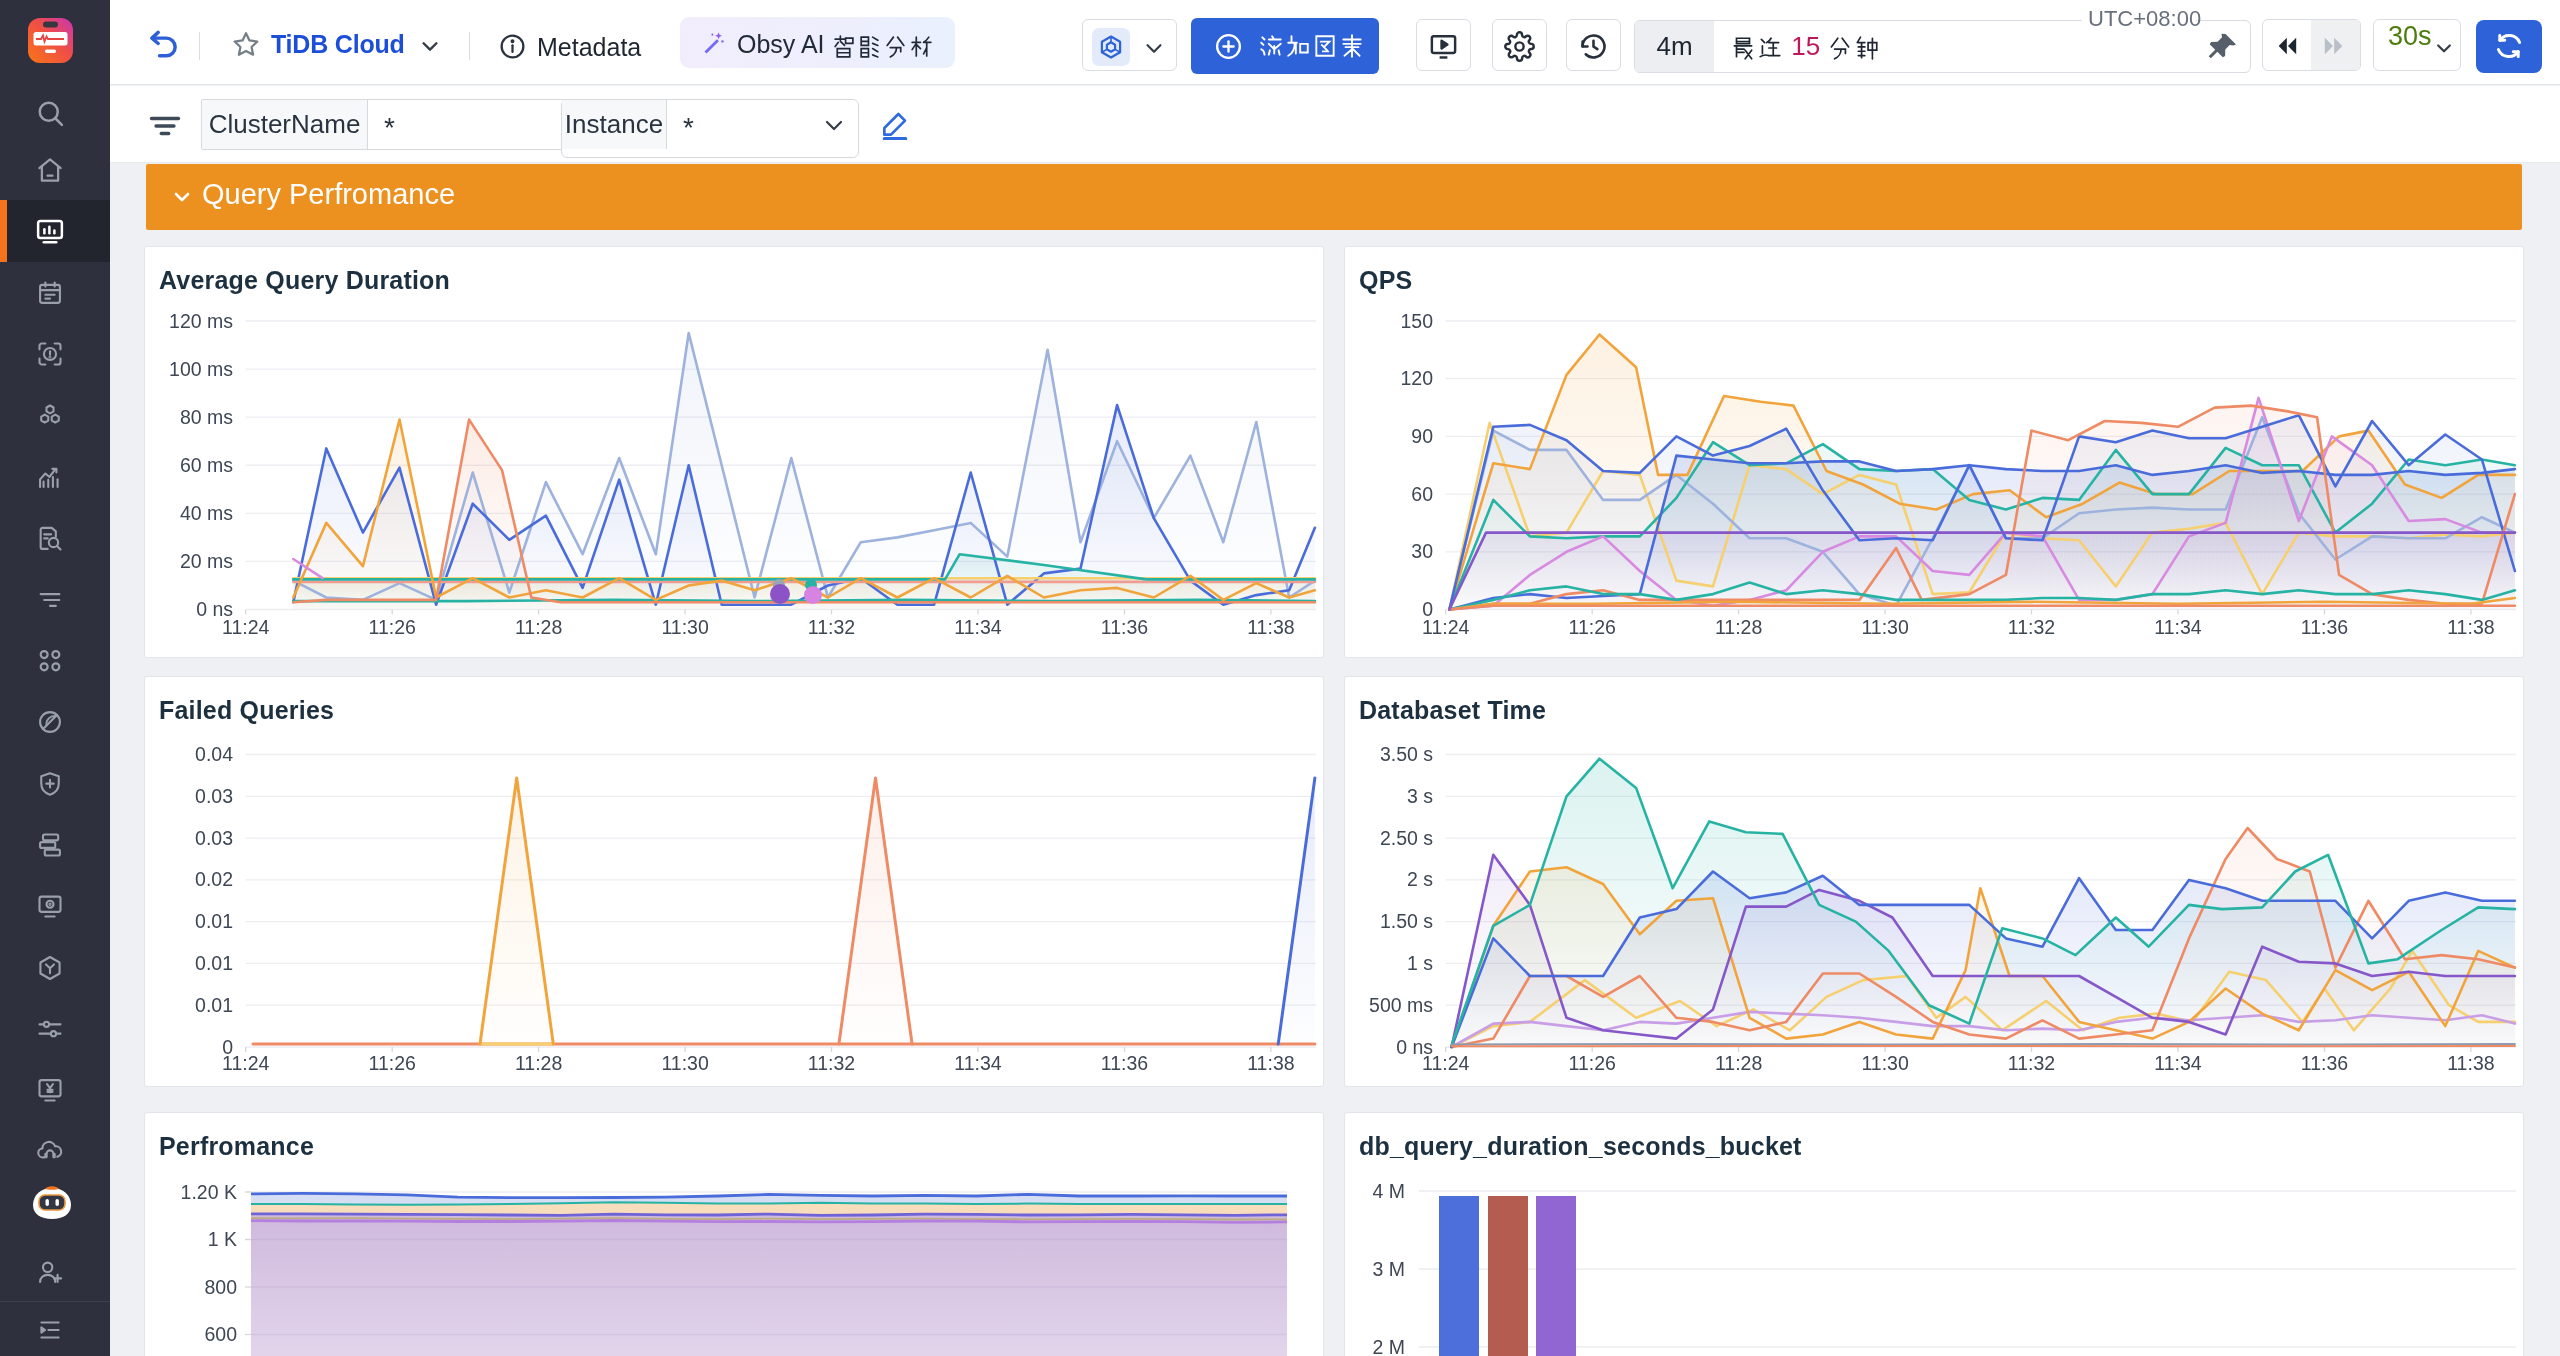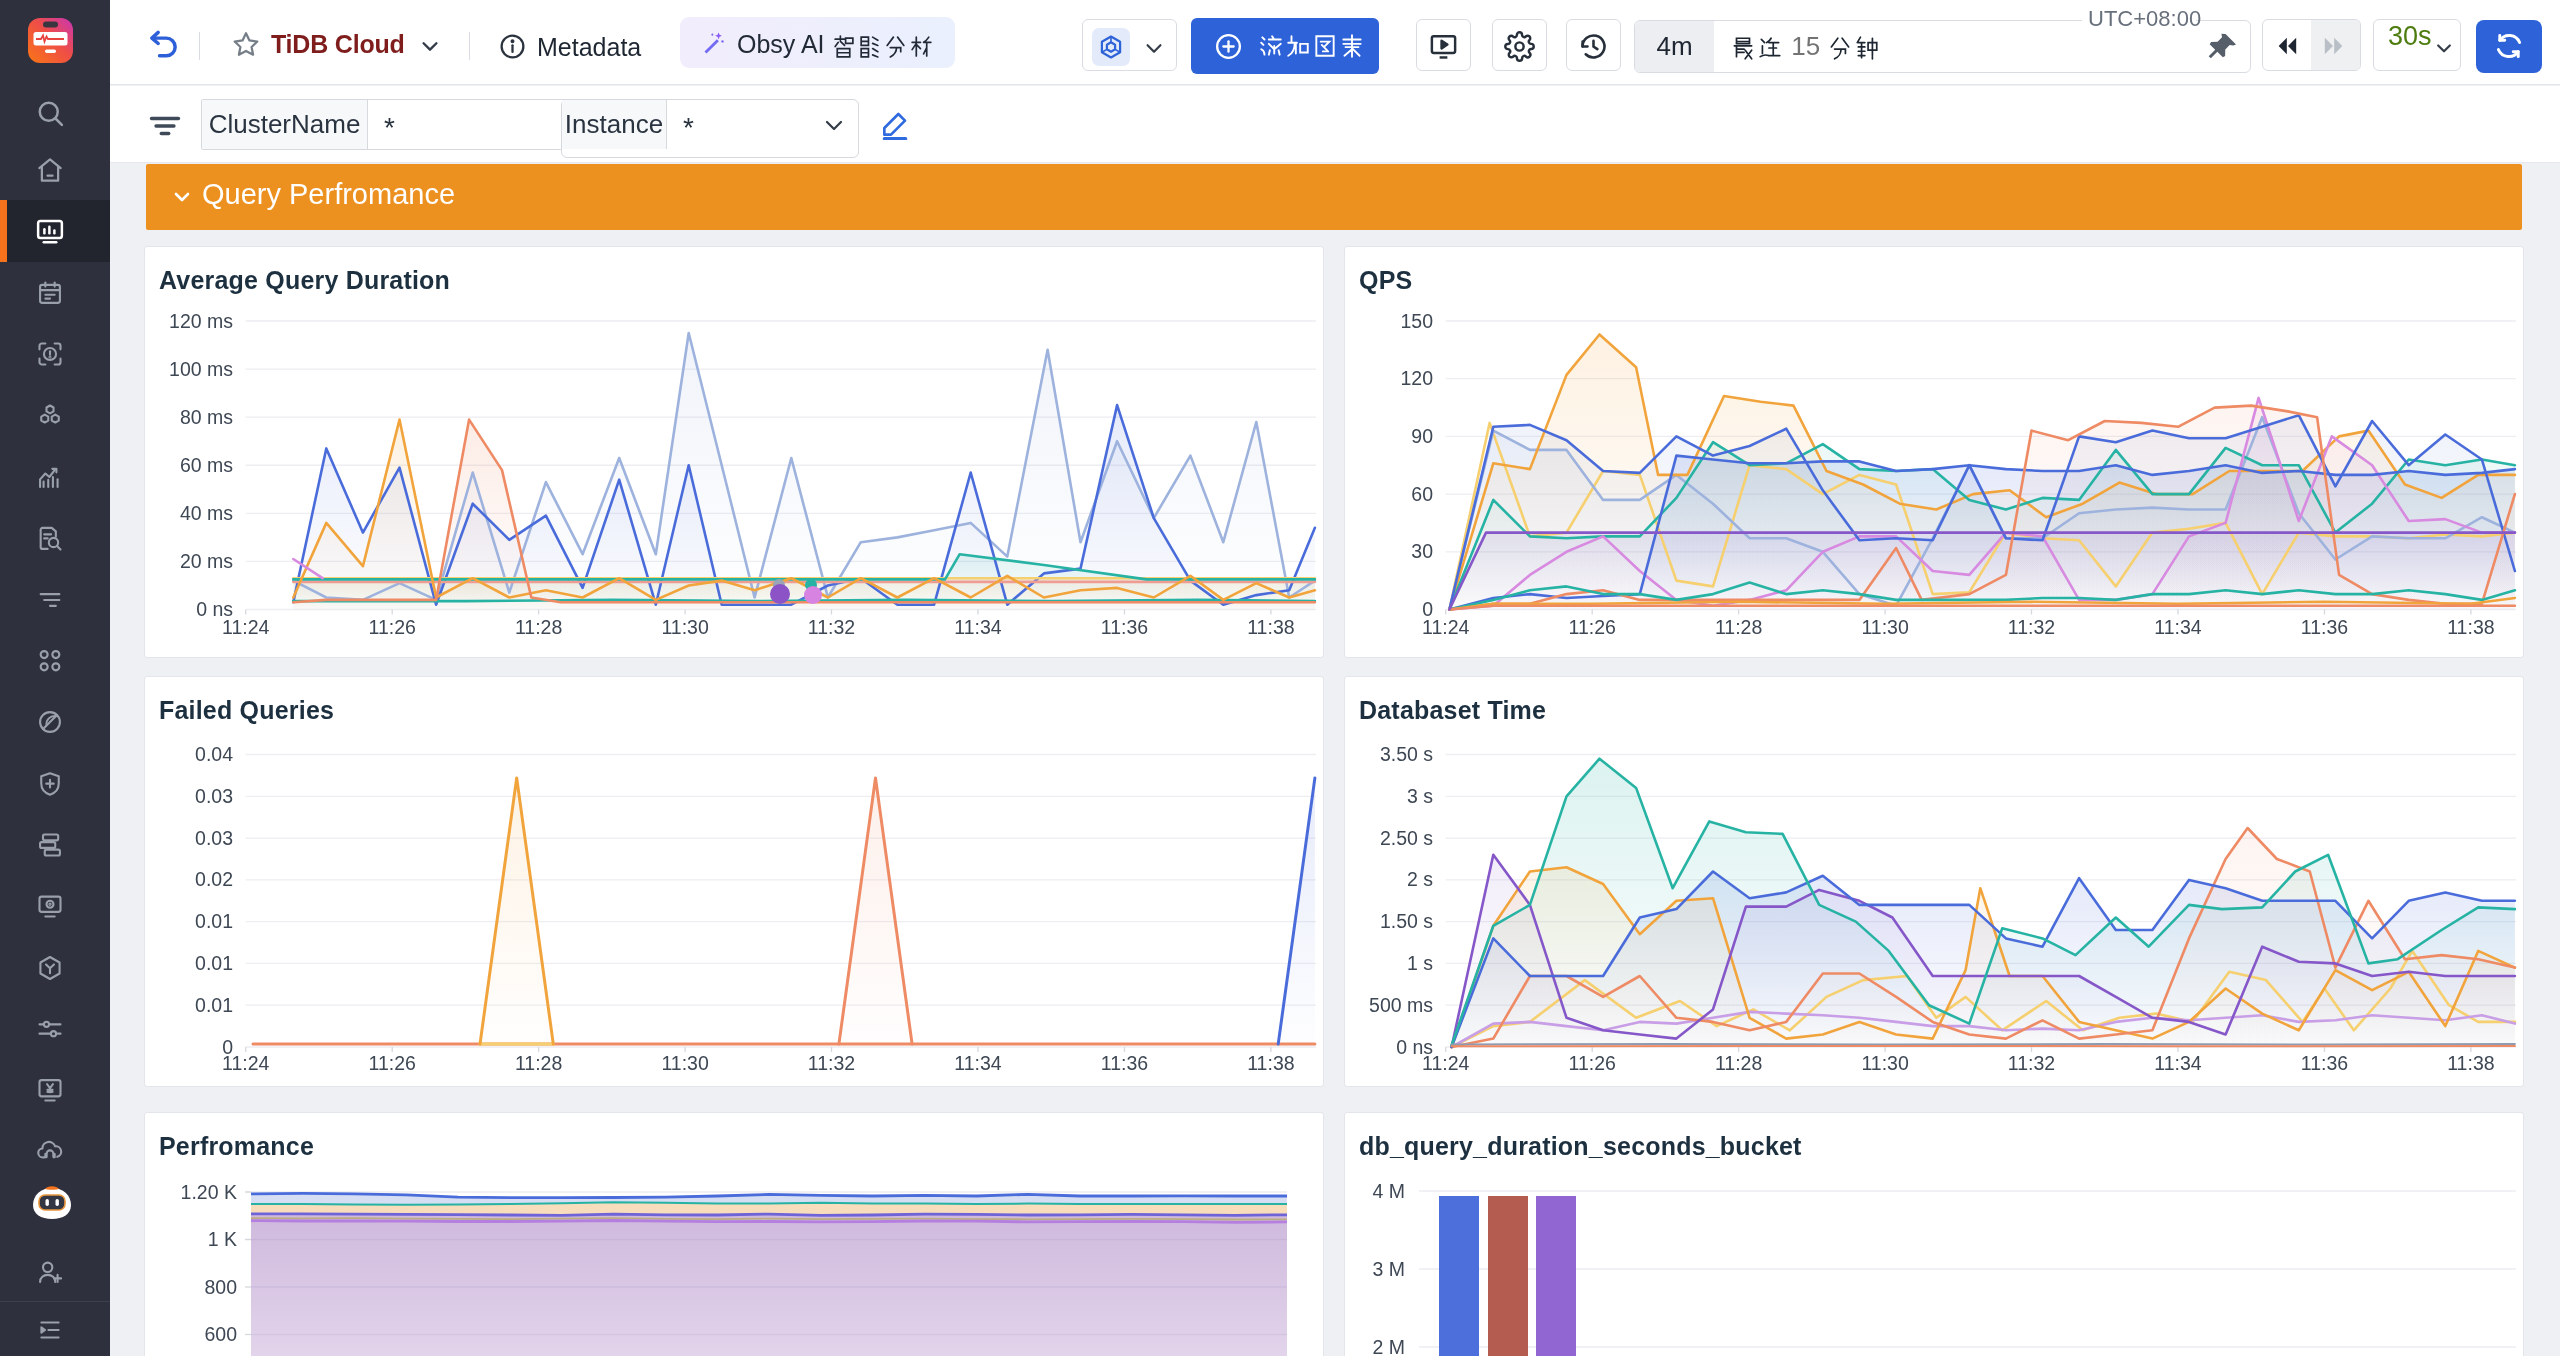--- a/index.html
+++ b/index.html
@@ -158,21 +158,21 @@
 
 <div style="position:absolute;left:110px;top:0;width:2450px;height:85px;background:#fff;border-bottom:1px solid #e3e6e9"></div>
 <svg style="position:absolute;left:145px;top:27px" width="36" height="36" viewBox="0 0 24 24" fill="none" stroke="#2c5fd8" stroke-width="2.3" stroke-linecap="round" stroke-linejoin="round">
     <path d="M8.8 3.6 L4.6 7.4 L8.8 11"></path>
     <path d="M4.8 7.4 h9.4 a5.9 5.9 0 0 1 0 11.8 h-4.5"></path>
   </svg>
 <div style="position:absolute;left:199px;top:32px;width:1px;height:28px;background:#d9dce2"></div>
 <svg style="position:absolute;left:230px;top:29px" width="32" height="32" viewBox="0 0 24 24" fill="none" stroke="#767e88" stroke-width="1.7" stroke-linejoin="round">
     <path d="M12 3.2 l2.6 5.4 5.9 0.8 -4.3 4.1 1.1 5.8 -5.3-2.8 -5.3 2.8 1.1-5.8 -4.3-4.1 5.9-0.8 Z"></path>
   </svg>
-<div style="position:absolute;left:271px;top:30px;font-size:25px;font-weight:700;color:#7f1d1d;letter-spacing:-0.2px">TiDB Cloud</div>
+<div style="position:absolute;left:271px;top:30px;font-size:25px;font-weight:700;color:#1d4ed8;letter-spacing:-0.2px">TiDB Cloud</div>
 <svg style="position:absolute;left:419px;top:35px" width="22" height="22" viewBox="0 0 24 24" fill="none" stroke="#333c47" stroke-width="2.6" stroke-linecap="round" stroke-linejoin="round">
     <path d="M5 9 l7 7 7-7"></path>
   </svg>
 <div style="position:absolute;left:469px;top:32px;width:1px;height:28px;background:#d9dce2"></div>
 <svg style="position:absolute;left:498px;top:32px" width="29" height="29" viewBox="0 0 24 24" fill="none" stroke="#2a333e" stroke-width="1.9">
     <circle cx="12" cy="12" r="9"></circle>
     <line x1="12" y1="11" x2="12" y2="16.5" stroke-linecap="round"></line>
     <circle cx="12" cy="7.6" r="0.7" fill="#2a333e"></circle>
   </svg>
 <div style="position:absolute;left:537px;top:33px;font-size:25px;color:#1d2631">Metadata</div>
@@ -249,21 +249,21 @@
   </svg>
 <div class="hbtn" style="left:1566px;width:55px"></div>
 <svg style="position:absolute;left:1578px;top:31px" width="31" height="31" viewBox="0 0 24 24" fill="none" stroke="#262f3a" stroke-width="2" stroke-linecap="round">
     <path d="M3.5 12 a8.5 8.5 0 1 1 2.5 6"></path>
     <path d="M3.5 12 v-4 M3.5 12 h4" stroke-width="1.8"></path>
     <path d="M12 7.5 V12 l3 2"></path>
   </svg>
 
 <div style="position:absolute;left:1634px;top:20px;width:617px;height:53px;border:1px solid #d9dce2;border-radius:6px;background:#fff"></div>
 <div style="position:absolute;left:1635px;top:21px;width:79px;height:51px;background:#eceef1;border-radius:5px 0 0 5px;text-align:center;font-size:26px;color:#1d2631;line-height:51px">4m</div>
-<div style="position:absolute;left:1730px;top:31px;font-size:26px;color:#737373"><svg width="54" height="26" viewBox="0 0 54 26" fill="none" stroke="#1d2631" stroke-width="1.57" stroke-linecap="round" style="vertical-align:middle">
+<div style="position:absolute;left:1730px;top:31px;font-size:26px;color:#be185d"><svg width="54" height="26" viewBox="0 0 54 26" fill="none" stroke="#1d2631" stroke-width="1.57" stroke-linecap="round" style="vertical-align:middle">
       <g transform="translate(0,0) scale(1.083)">
         <path d="M6 3 h12 v5 h-12 z M6 6 h12 M4 10 h16 M6 13 h7 M6 16 h7 M6 10 v10 M14 14 l6 8 M20 14 l-6 8"></path>
       </g>
       <g transform="translate(27,0) scale(1.083)">
         <path d="M13 3 c-1 2 -2 3 -4 4 M11 7 h9 M15 7 v11 M11 12 h7 M4 4 l3 3 M5 10 v7 M3 20 c3 -2 5 -2 8 -1 h10"></path>
       </g>
     </svg> 15 <svg width="54" height="26" viewBox="0 0 54 26" fill="none" stroke="#1d2631" stroke-width="1.57" stroke-linecap="round" style="vertical-align:middle">
       <g transform="translate(0,0) scale(1.083)">
         <path d="M10 3 L4 11 M14 3 l6 8 M7 13 h10 v4 M13 13 c0 5 -2 7 -6 9"></path>
       </g>

